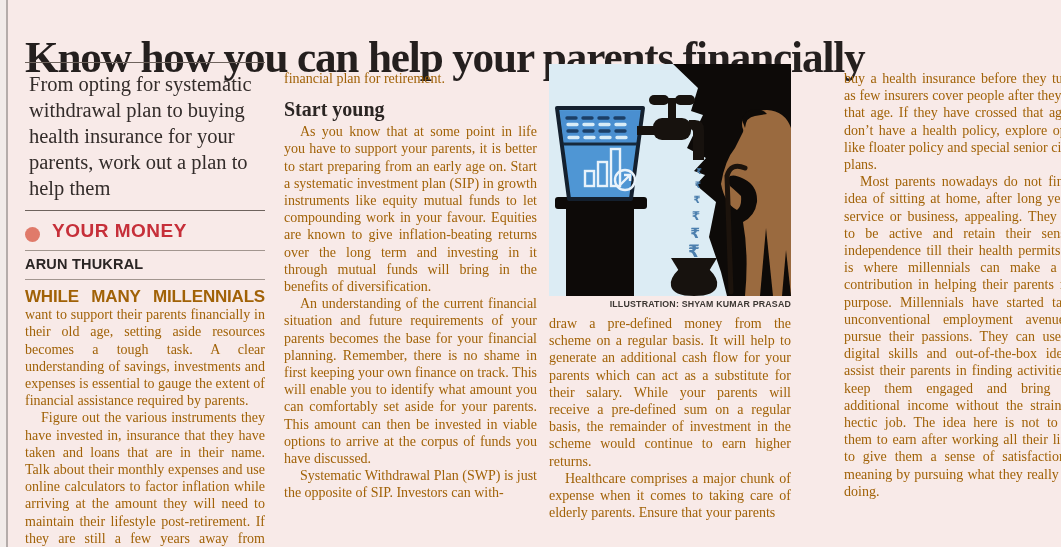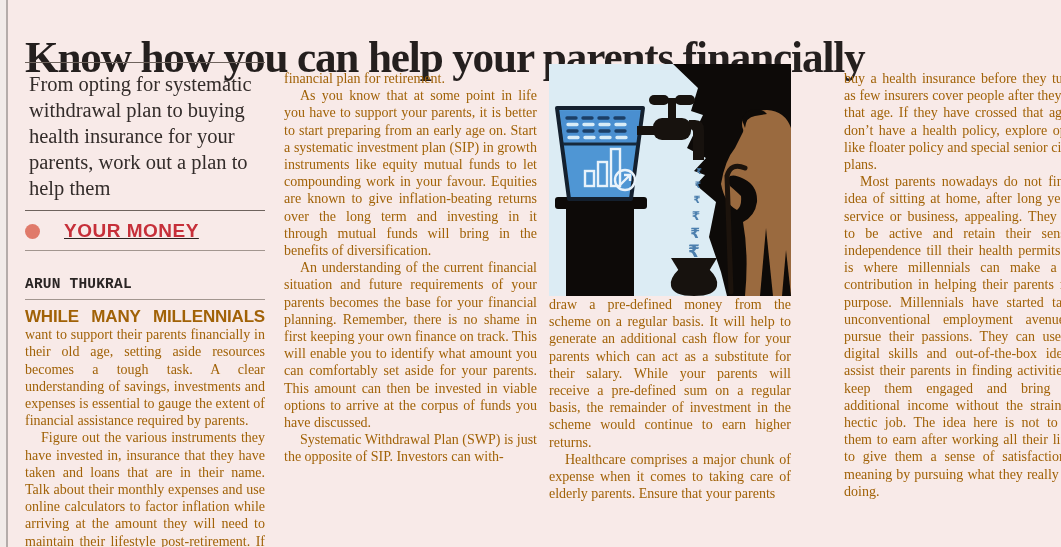--- a/index.html
+++ b/index.html
@@ -19,29 +19,29 @@
   .col{position:absolute;top:62px;}
   .col1{left:25px;width:240px;}
   .col2{left:284px;width:253px;}
   .col3{left:549px;width:242px;}
   .col4{left:844px;width:250px;}
   .rule{border:0;border-top:1px solid #a2968f;margin:0;}
   .rule.dark{border-top:1.5px solid #6e635d;}
   .deck{
     font-size:20.5px;line-height:26px;color:#332c2a;margin:8px 0 9px 4px;
   }
-  .section-row{display:flex;align-items:center;gap:24px;margin:9px 0 8px 0;text-decoration:underline;}
+  .section-row{display:flex;align-items:flex-end;gap:12px;margin:9px 0 8px 0;}
   .dot{width:15px;height:15px;border-radius:50%;background:#e07a6a;flex:0 0 auto;}
   .section-label{
     font-family:"Liberation Sans", sans-serif;font-weight:bold;
     font-size:19px;letter-spacing:.5px;color:#c62f39;
   }
   .byline{
-    font-family:Liberation Mono, monospace;font-weight:bold;
-    font-size:14.5px;color:#2a2524;margin:25px 0 7px 0;letter-spacing:.2px;
+    font-family:Liberation Sans, sans-serif;font-weight:bold;
+    font-size:14.5px;color:#2a2524;margin:5px 0 7px 0;letter-spacing:.2px;
   }
   .body p{
     font-size:14px;line-height:17.2px;text-align:justify;margin:0;
     color:#a16207;
   }
   .body p.indent{text-indent:16px;}
   .body{margin-top:8px;}
   .lede-bold{font-family:"Liberation Sans", sans-serif;font-weight:bold;font-size:17px;letter-spacing:-.2px;}
   .subhead{
     font-size:20px;font-weight:600;margin:9px 0 3px 0;color:#2b2523;
@@ -76,20 +76,21 @@
     <div class="byline">ARUN THUKRAL</div>
     <hr class="rule">
     <div class="body">
       <p><span class="lede-bold">WHILE MANY MILLENNIALS</span><span> want to support their parents financially in their old age, setting aside resources becomes a tough task. A clear understanding of savings, investments and expenses is essential to gauge the extent of financial assistance required by parents.</span></p>
       <p class="indent">Figure out the various instruments they have invested in, insurance that they have taken and loans that are in their name. Talk about their monthly expenses and use online calculators to factor inflation while arriving at the amount they will need to maintain their lifestyle post-retirement. If they are still a few years away from retirement, help them to devise a better</p>
     </div>
   </div>
 
   <div class="col col2 body">
     <p>financial plan for retirement.</p>
+    <h3 class="subhead first">Start young</h3>
     <p class="indent">As you know that at some point in life you have to support your parents, it is better to start preparing from an early age on. Start a systematic investment plan (SIP) in growth instruments like equity mutual funds to let compounding work in your favour. Equities are known to give inflation-beating returns over the long term and investing in it through mutual funds will bring in the benefits of diversification.</p>
     <p class="indent">An understanding of the current financial situation and future requirements of your parents becomes the base for your financial planning. Remember, there is no shame in first keeping your own finance on track. This will enable you to identify what amount you can comfortably set aside for your parents. This amount can then be invested in viable options to arrive at the corpus of funds you have discussed.</p>
     <p class="indent">Systematic Withdrawal Plan (SWP) is just the opposite of SIP. Investors can with-</p>
   </div>
 
   <div class="col col3 body" style="margin-top:2px;">
     <svg class="illo" viewBox="0 0 242 232" aria-hidden="true">
 
       <rect x="0" y="0" width="242" height="232" fill="#dcecf4"></rect>
 
@@ -155,20 +156,21 @@
         <text x="147" y="156" font-size="12">₹</text>
         <text x="146" y="174" font-size="14">₹</text>
         <text x="145" y="193" font-size="17">₹</text>
       </g>
 
       <g fill="#17120e">
         <polygon points="122,194 168,194 160,207 130,207"></polygon>
         <path d="M130,205 h30 q10,10 8,17 q-2,10 -23,10 q-21,0 -23,-10 q-2,-7 8,-17 Z"></path>
       </g>
     </svg>
+    <div class="caption">ILLUSTRATION: SHYAM KUMAR PRASAD</div>
     <p>draw a pre-defined money from the scheme on a regular basis. It will help to generate an additional cash flow for your parents which can act as a substitute for their salary. While your parents will receive a pre-defined sum on a regular basis, the remainder of investment in the scheme would continue to earn higher returns.</p>
     <p class="indent">Healthcare comprises a major chunk of expense when it comes to taking care of elderly parents. Ensure that your parents</p>
   </div>
 
   <div class="col col4 body">
     <p>buy a health insurance before they turn 50 as few insurers cover people after they cross that age. If they have crossed that age and don’t have a health policy, explore options like floater policy and special senior citizens plans.</p>
     <p class="indent">Most parents nowadays do not find the idea of sitting at home, after long years of service or business, appealing. They yearn to be active and retain their sense of independence till their health permits. This is where millennials can make a huge contribution in helping their parents find a purpose. Millennials have started tapping unconventional employment avenues to pursue their passions. They can use their digital skills and out-of-the-box ideas to assist their parents in finding activities that keep them engaged and bring some additional income without the strain of a hectic job. The idea here is not to force them to earn after working all their life but to give them a sense of satisfaction and meaning by pursuing what they really enjoy doing.</p>
 
   </div>
 </div>

